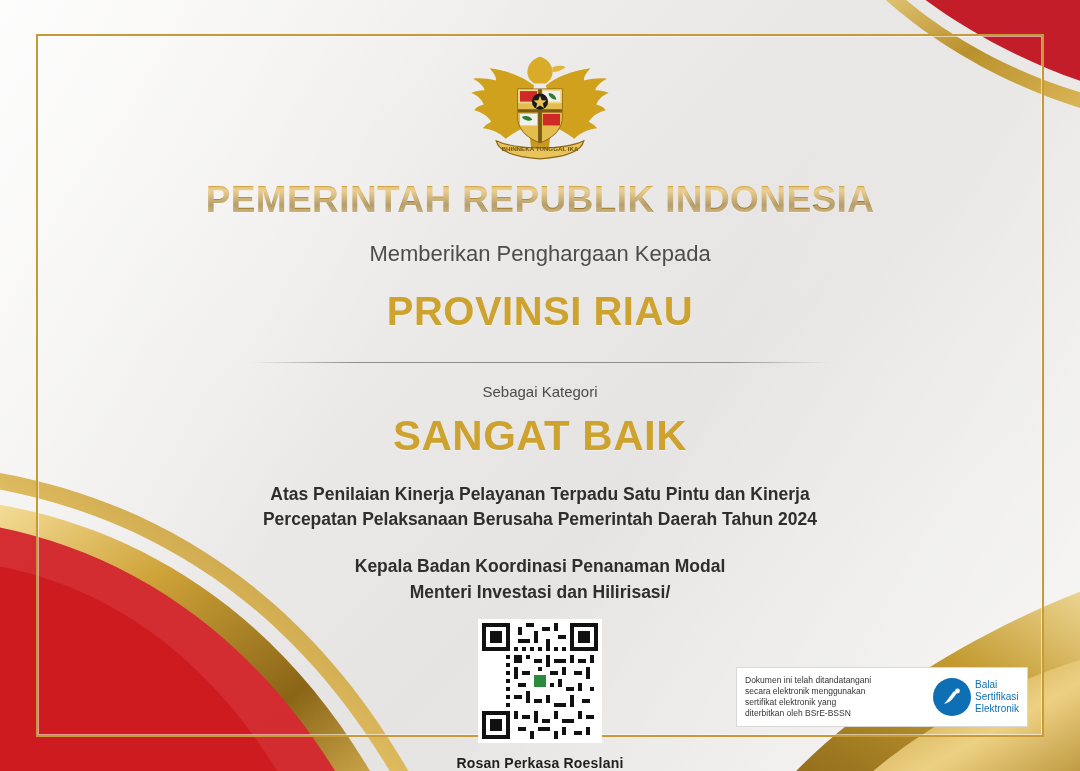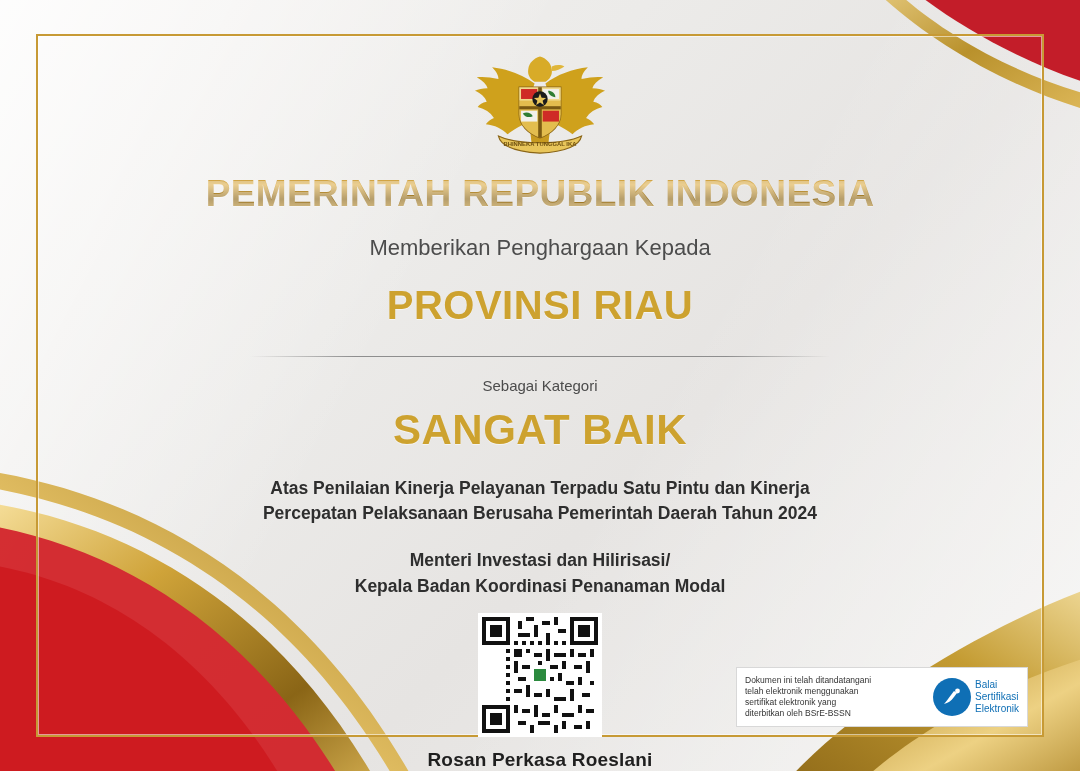--- a/index.html
+++ b/index.html
@@ -162,21 +162,21 @@
     margin-top: 14px;
     width: 116px;
     height: 116px;
     background: #ffffff;
     padding: 4px;
     box-sizing: content-box;
   }
   .qr-wrap svg { display: block; }
 
   .signer-name {
-    font-size: 19px;
+    font-size: 14px;
     font-weight: bold;
     color: #1f1f1f;
     margin-top: 12px;
     letter-spacing: 0.2px;
   }
 
   
   .bsre {
     position: absolute;
     right: 52px;
@@ -327,22 +327,22 @@
 
     <div class="category-label">Sebagai Kategori</div>
     <div class="category-value">SANGAT BAIK</div>
 
     <div class="reason">
       <div>Atas Penilaian Kinerja Pelayanan Terpadu Satu Pintu dan Kinerja</div>
       <div>Percepatan Pelaksanaan Berusaha Pemerintah Daerah Tahun 2024</div>
     </div>
 
     <div class="signer-title">
+      <div>Kepala Badan Koordinasi Penanaman Modal</div>
       <div>Menteri Investasi dan Hilirisasi/</div>
-      <div>Kepala Badan Koordinasi Penanaman Modal</div>
     </div>
 
     <div class="qr-wrap">
       <svg width="116" height="116" viewBox="0 0 29 29" shape-rendering="crispEdges">
         <rect width="29" height="29" fill="#ffffff"></rect>
         <g fill="#111111">
 
           <rect x="0" y="0" width="7" height="1"></rect>
             <rect x="0" y="6" width="7" height="1"></rect>
           <rect x="0" y="0" width="1" height="7"></rect>
@@ -436,21 +436,21 @@
         </g>
       </svg>
     </div>
 
     <div class="signer-name">Rosan Perkasa Roeslani</div>
   </div>
 
   <div class="bsre">
     <div class="bsre-text">
       <div>Dokumen ini telah ditandatangani</div>
-      <div>telah elektronik menggunakan</div>
+      <div>secara elektronik menggunakan</div>
       <div>sertifikat elektronik yang</div>
       <div>diterbitkan oleh BSrE-BSSN</div>
     </div>
     <div class="bsre-logo">
       <div class="bsre-badge">
         <svg width="24" height="24" viewBox="0 0 24 24" aria-hidden="true">
           <path d="M4 19c4-1 7-3 10-7l3-4-3-2-3 4c-3 4-5 7-7 9z" fill="#ffffff"></path>
           <circle cx="17.5" cy="6" r="2.4" fill="#ffffff"></circle>
         </svg>
       </div>

